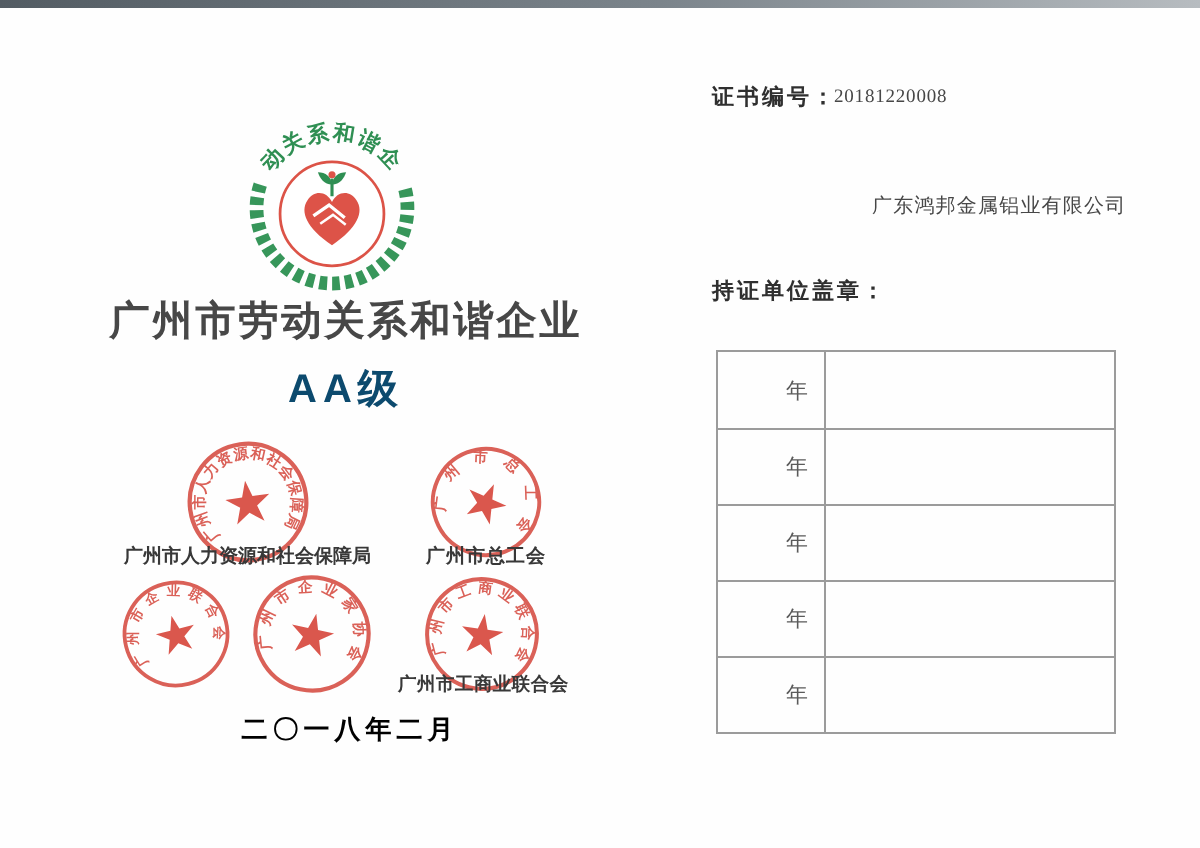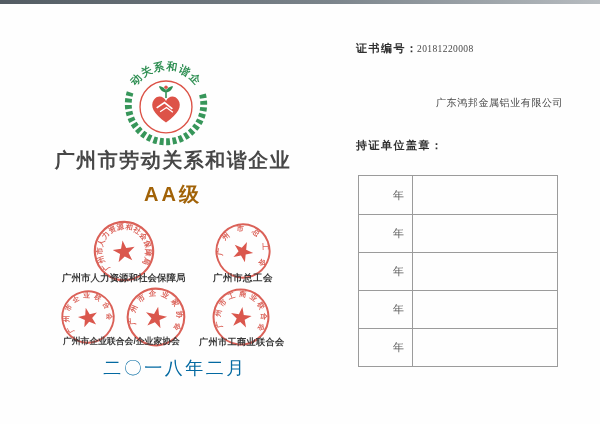--- a/index.html
+++ b/index.html
@@ -14,21 +14,21 @@
     background:linear-gradient(to right,#535c63,#7b848b 55%,#b7bcc0);
   }
   
   .emblem{position:absolute;left:117px;top:55px;width:98px;height:98px;}
   .title-1{
     position:absolute;left:38px;top:147px;width:270px;text-align:center;
     font-size:20px;font-weight:bold;letter-spacing:1.5px;color:#474747;white-space:nowrap;
   }
   .title-2{
     position:absolute;left:38px;top:181px;width:270px;text-align:center;
-    font-size:20px;font-weight:bold;letter-spacing:3px;color:#a16207;
+    font-size:20px;font-weight:bold;letter-spacing:3px;color:#0c4a6e;
   }
   .stamp{position:absolute;opacity:.92;}
   .stamp.s1{left:90px;top:217px;width:68px;height:68px;transform:rotate(-8deg);}
   .stamp.s2{left:212px;top:220px;width:62px;height:62px;transform:rotate(24deg);}
   .stamp.s3{left:58px;top:287px;width:60px;height:60px;transform:rotate(-14deg);}
   .stamp.s4{left:123px;top:284px;width:66px;height:66px;transform:rotate(12deg);}
   .stamp.s5{left:209px;top:285px;width:64px;height:64px;transform:rotate(8deg);}
   .stamp text{font-family:"Liberation Sans","DejaVu Sans",sans-serif;font-weight:bold;fill:#d8544a;}
   .stamp.s1 text{font-size:7.6px;letter-spacing:.4px;}
   .stamp.s2 text{font-size:8.2px;letter-spacing:8.5px;}
@@ -37,21 +37,21 @@
   .stamp.s5 text{font-size:7.8px;letter-spacing:3.2px;}
   .stamp-label{
     position:absolute;font-weight:bold;color:#383838;white-space:nowrap;
   }
   .lbl1{left:62px;top:272px;font-size:9.5px;}
   .lbl2{left:213px;top:272px;font-size:9.5px;letter-spacing:.5px;}
   .lbl3{left:63px;top:336px;font-size:8.8px;}
   .lbl4{left:199px;top:336px;font-size:9.2px;letter-spacing:.3px;}
   .date-line{
     position:absolute;left:40px;top:356px;width:270px;text-align:center;
-    font-size:18px;letter-spacing:2.5px;color:#0369a1;font-weight:normal;
+    font-size:13px;letter-spacing:2.5px;color:#000000;font-weight:bold;
   }
   
   .field-label{
     position:absolute;font-size:11px;font-weight:bold;letter-spacing:1.5px;color:#2f2f2f;white-space:nowrap;
   }
   .cert-no-label{left:356px;top:41px;text-align:center;}
   .holder-label{left:356px;top:92px;margin-top:46px;}
   .verif-title{left:356px;top:153px;letter-spacing:1.8px;}
   .serif-val{
     position:absolute;font-family:"Liberation Serif","DejaVu Serif",serif;
@@ -129,21 +129,20 @@
     <text><textPath href="#stampArc" startOffset="50%" text-anchor="middle">广州市企业家协会</textPath></text>
   </svg>
   <svg class="stamp s5" viewBox="0 0 70 70">
     <circle cx="35" cy="35" r="30" fill="none" stroke="#d8544a" stroke-width="2.2"></circle>
     <polygon points="35,24 37.7,32.3 46.4,32.3 39.4,37.4 42.1,45.7 35,40.6 27.9,45.7 30.6,37.4 23.6,32.3 32.3,32.3" fill="#d8493f"></polygon>
     <text><textPath href="#stampArc" startOffset="50%" text-anchor="middle">广州市工商业联合会</textPath></text>
   </svg>
 
   <div class="stamp-label lbl1">广州市人力资源和社会保障局</div>
   <div class="stamp-label lbl2">广州市总工会</div>
-  <div class="stamp-label lbl3">广州市企业联合会/企业家协会</div>
   <div class="stamp-label lbl4">广州市工商业联合会</div>
 
   <div class="date-line">二〇一八年二月</div>
 
   <div class="field-label cert-no-label">证书编号：</div>
   <div class="serif-val cert-no-value">20181220008</div>
   <div class="field-label holder-label">持证单位盖章：</div>
   <div class="serif-val holder-value">广东鸿邦金属铝业有限公司</div>
 
   <div class="verif-table">

